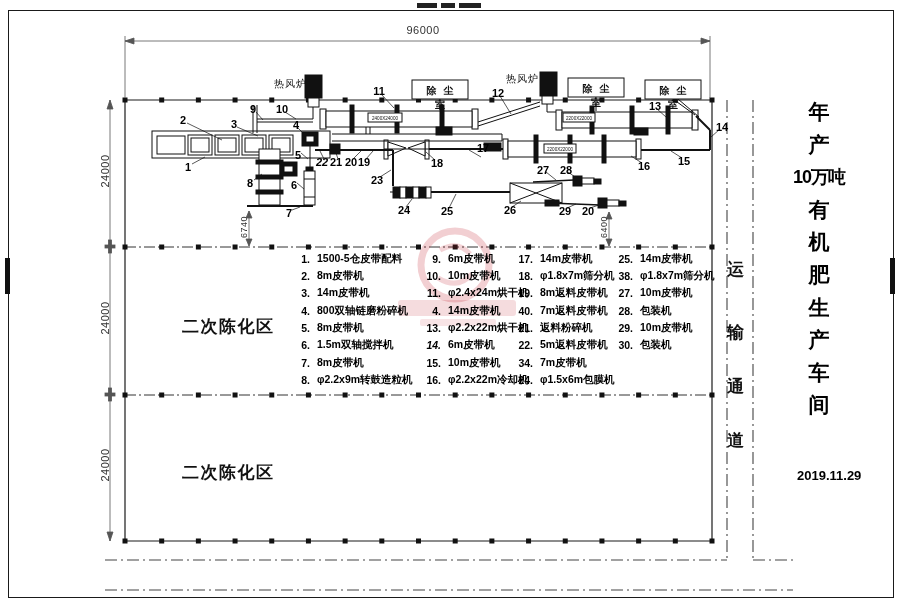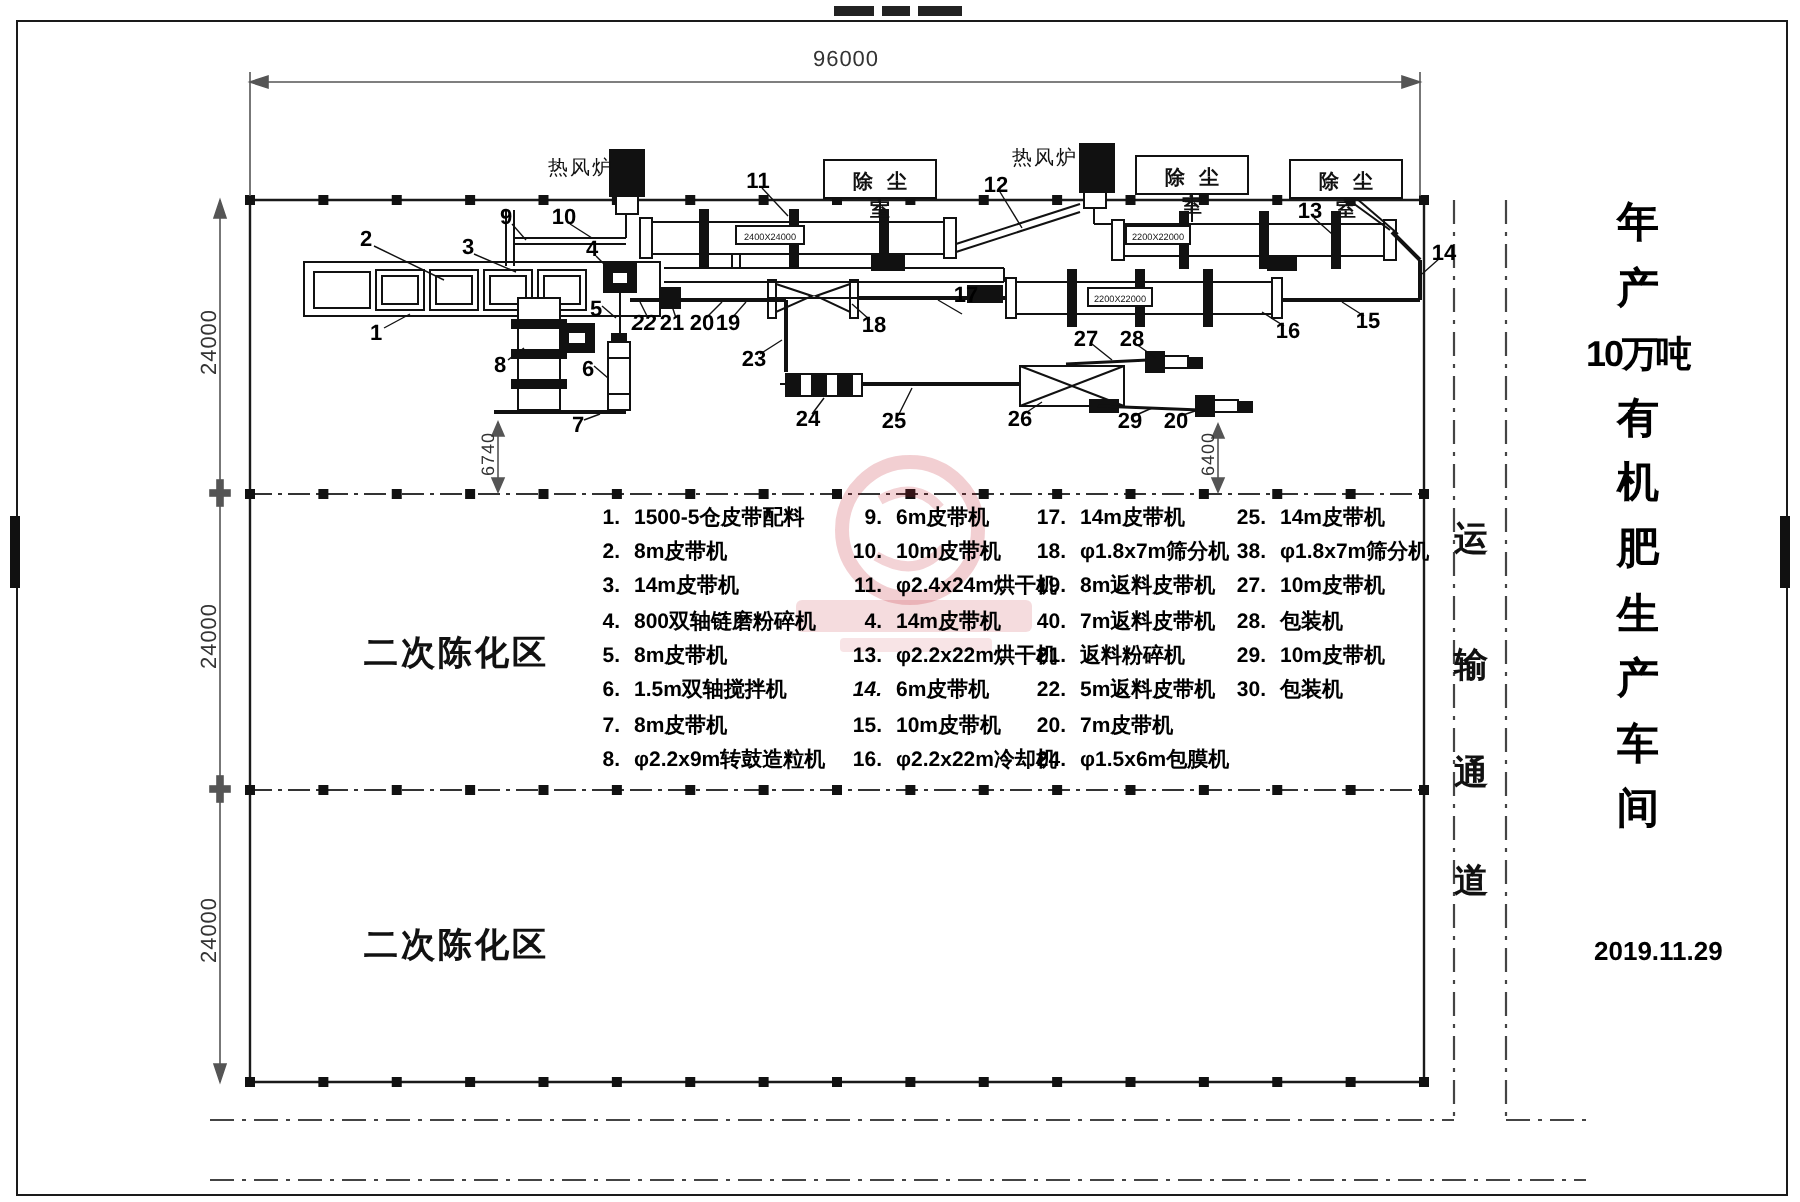--- a/index.html
+++ b/index.html
@@ -516,21 +516,21 @@
         </div>
         <div class="legend-row">
           <span class="legend-no" style="width: 24px;">21.</span>
           <span class="legend-name">返料粉碎机</span>
         </div>
         <div class="legend-row">
           <span class="legend-no" style="width: 24px;">22.</span>
           <span class="legend-name">5m返料皮带机</span>
         </div>
         <div class="legend-row">
-          <span class="legend-no" style="width: 24px;">20.</span>
+          <span class="legend-no" style="width: 24px;">34.</span>
           <span class="legend-name">7m皮带机</span>
         </div>
         <div class="legend-row">
           <span class="legend-no" style="width: 24px;">24.</span>
           <span class="legend-name">φ1.5x6m包膜机</span>
         </div>
       </div>
       <div class="legend-col" style="left: 608px; top: 250px;">
         <div class="legend-row">
           <span class="legend-no" style="width: 25px;">25.</span>

